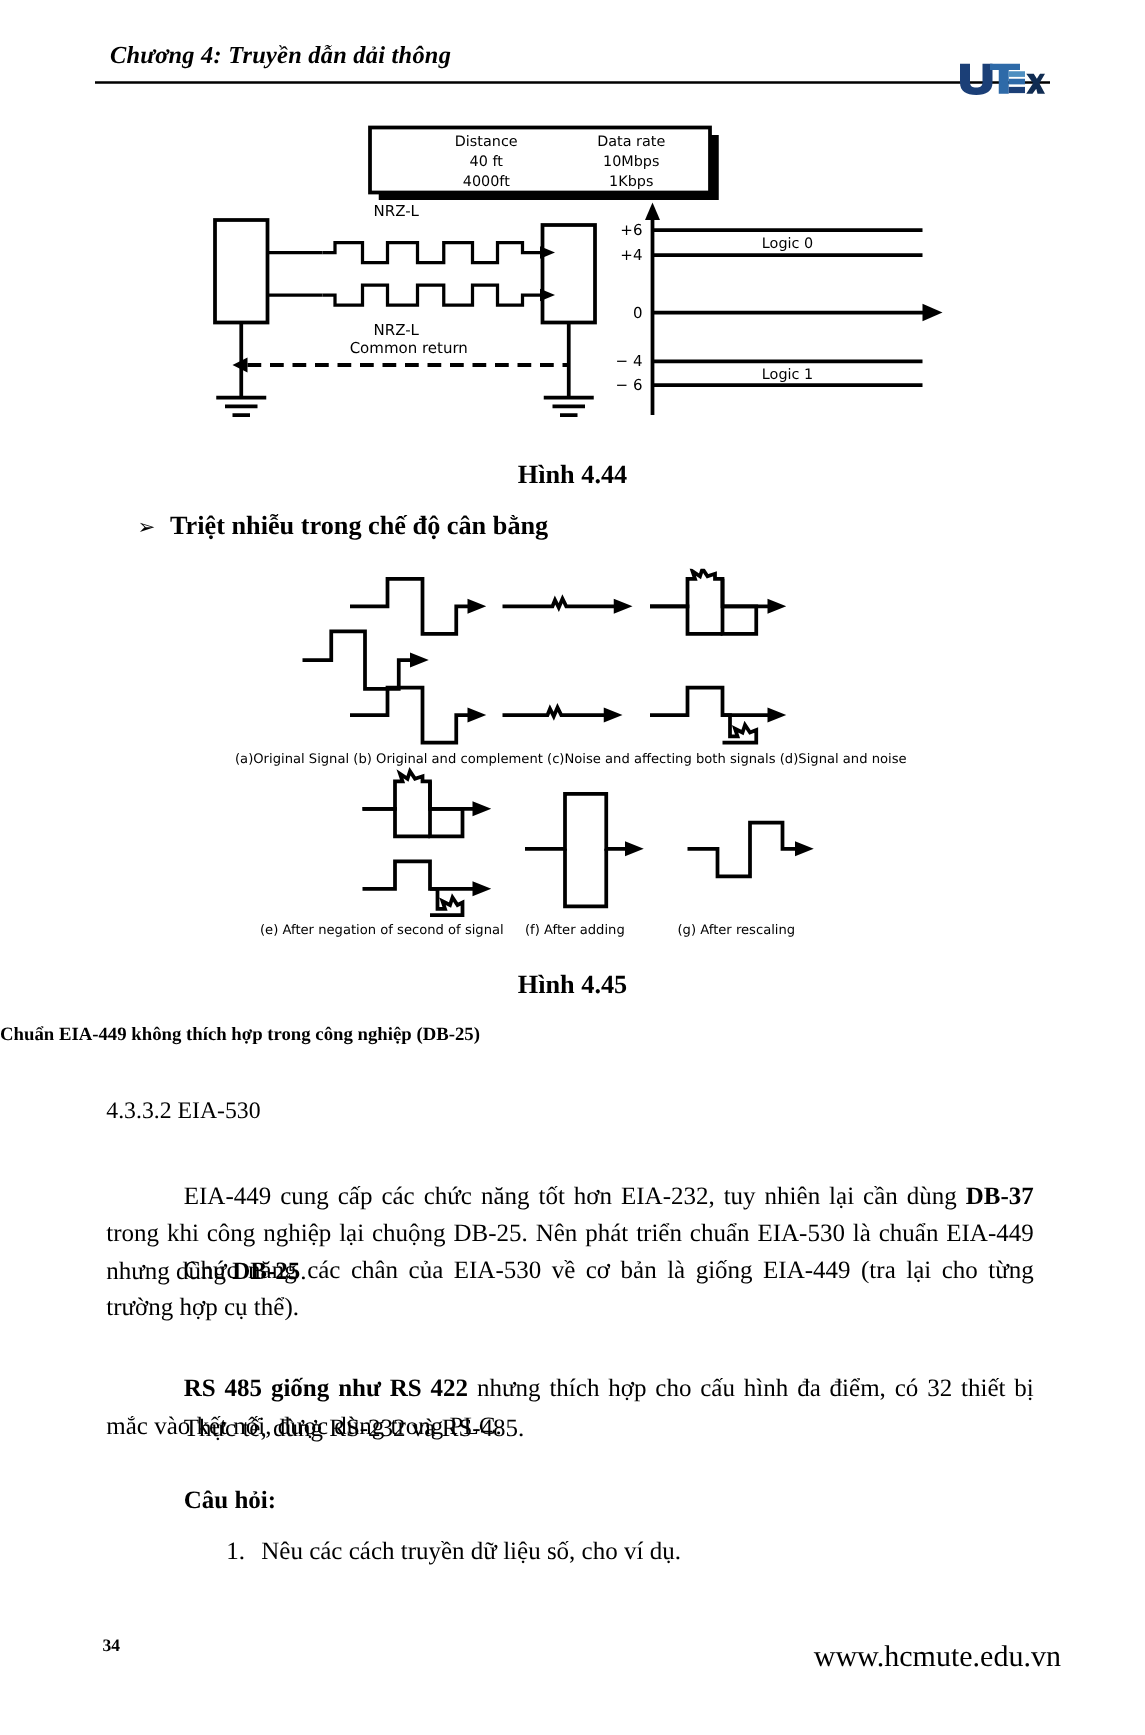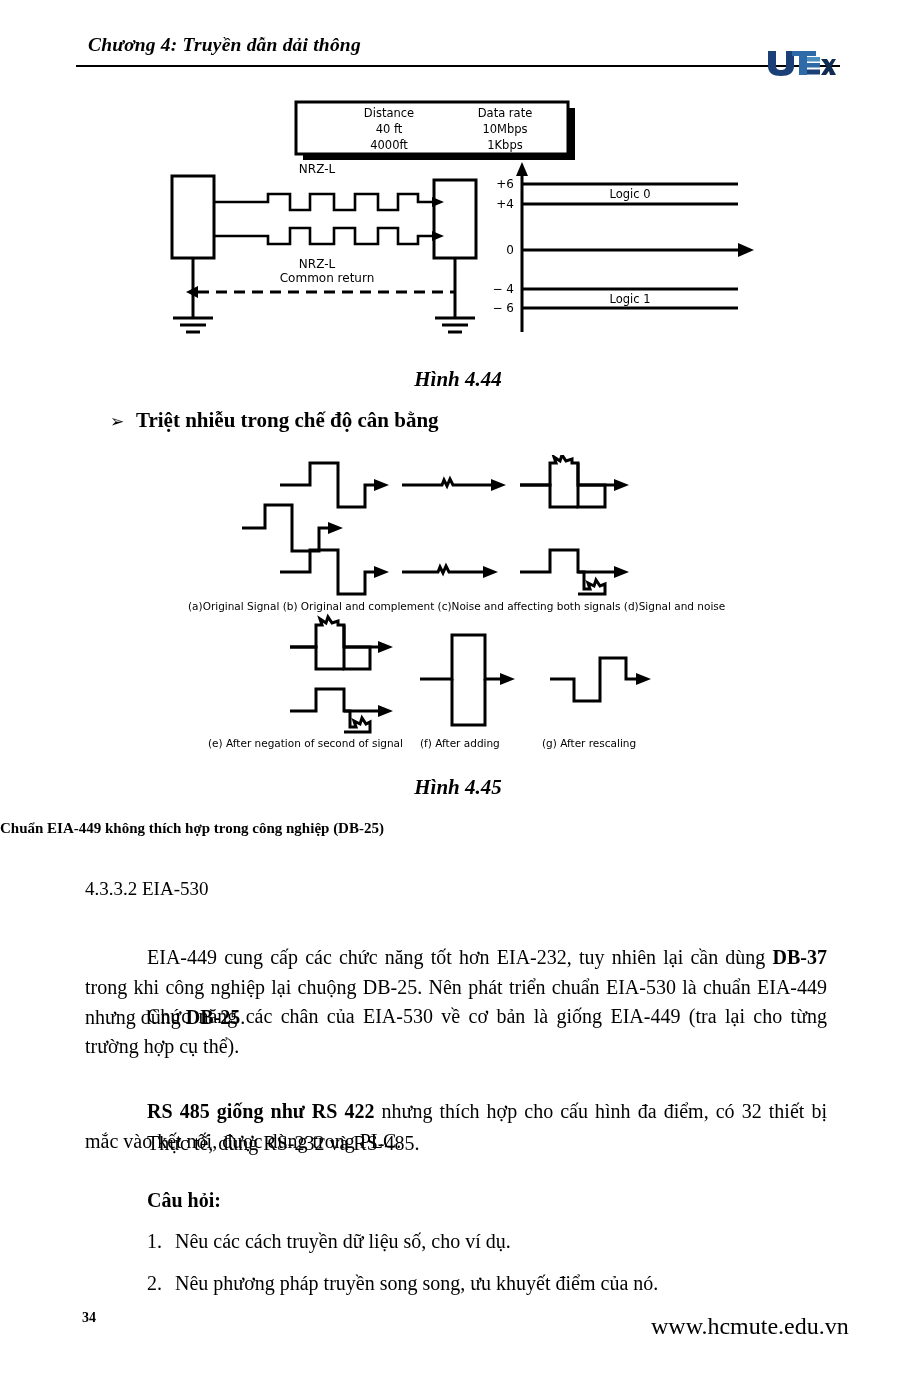--- a/index.html
+++ b/index.html
@@ -61,21 +61,20 @@
   }
   .fig444 svg { display: block; }
 
   
   .fig-caption {
     position: absolute;
     width: 100%;
     text-align: center;
     font-size: 21px;
     font-weight: bold;
-    font-style: italic;
   }
   #caption-444 { top: 367px; left: 0; }
   #caption-445 { top: 775px; left: 0; text-align: center; }
 
   .bullet-line {
     position: absolute;
     left: 110px;
     top: 408px;
     font-size: 21px;
     font-weight: bold;
@@ -136,21 +135,21 @@
   #para-5 { top: 1185px; text-indent: 62px; font-weight: bold; }
 
   .qlist {
     position: absolute;
     left: 147px;
     top: 1220px;
     width: 690px;
     font-size: 20px;
     line-height: 42px;
   }
-  .qitem { display: block; white-space: nowrap; }
+  .qitem { display: block; white-space: nowrap; margin-left: 34px; }
   .qnum { display: inline-block; width: 28px; }
 
   
   .footer-page {
     position: absolute;
     left: 82px;
     top: 1310px;
     font-size: 14px;
     font-weight: bold;
   }
@@ -343,17 +342,16 @@
 <div class="para" id="para-2">Chức năng các chân của EIA-530 về cơ bản là giống EIA-449 (tra lại cho từng trường hợp cụ thể).</div>
 
 <div class="para" id="para-3">Thực tế, dùng RS-232 và RS-485.</div>
 
 <div class="para" id="para-4"><b>RS 485 giống như RS 422</b><span> nhưng thích hợp cho cấu hình đa điểm, có 32 thiết bị mắc vào kết nối, được dùng trong PLC.</span></div>
 
 <div class="para" id="para-5">Câu hỏi:</div>
 
 <div class="qlist">
   <span class="qitem"><span class="qnum">1.</span><span>Nêu các cách truyền dữ liệu số, cho ví dụ.</span></span>
-  <span class="qitem"><span class="qnum">2.</span><span>Nêu phương pháp truyền song song, ưu khuyết điểm của nó.</span></span>
 </div>
 
 <div class="footer-page">34</div>
 <div class="footer-url">www.hcmute.edu.vn</div>
 
 </body></html>

